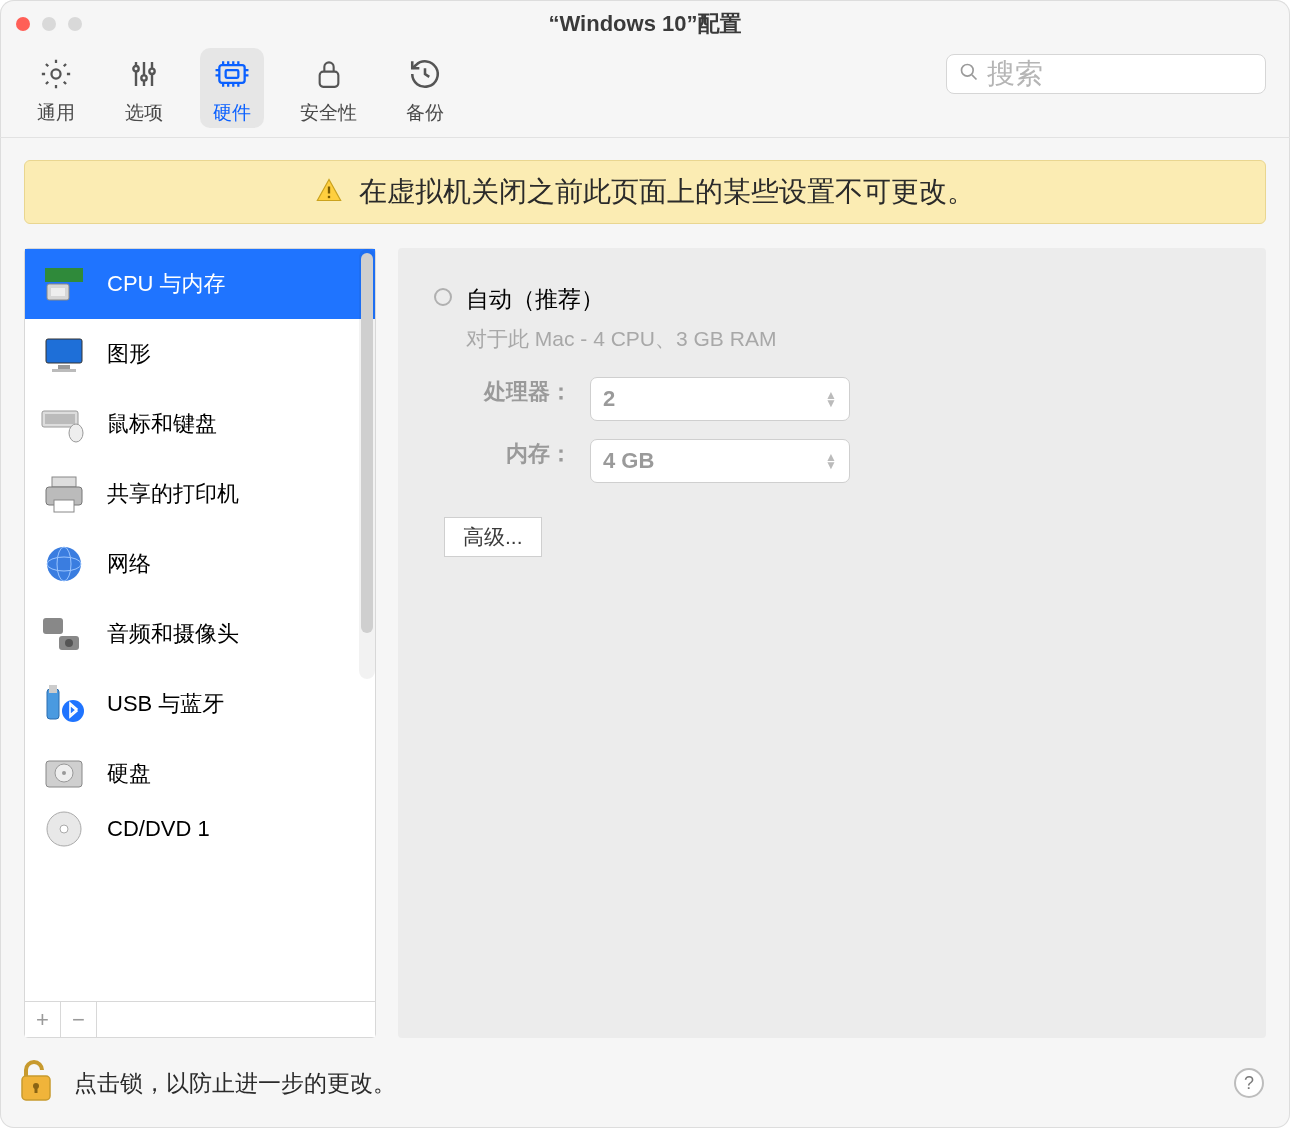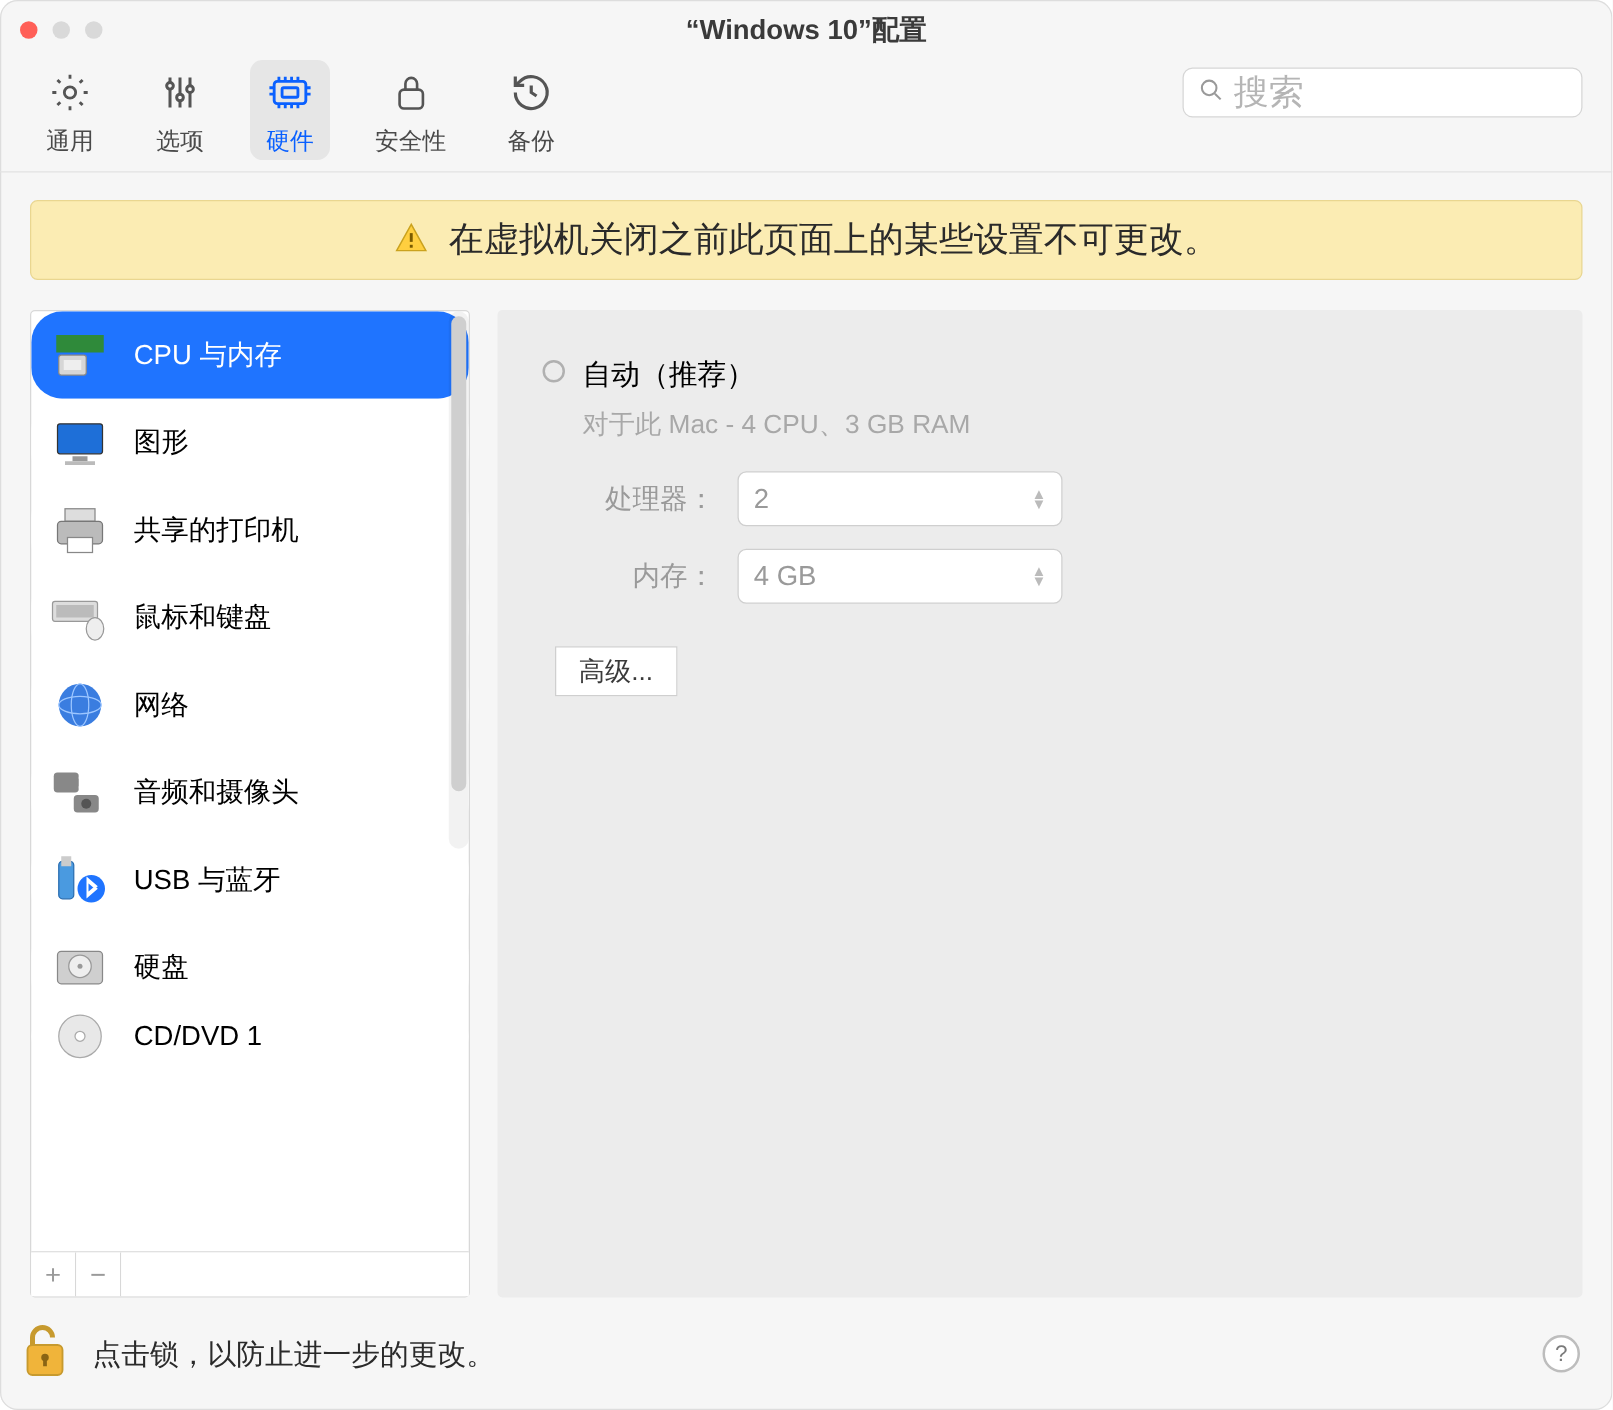--- a/index.html
+++ b/index.html
@@ -65,21 +65,21 @@
 .main {
   flex: 1; display: flex; gap: 22px; padding: 24px 24px 0 24px; min-height: 0;
 }
 .sidebar {
   width: 352px; display: flex; flex-direction: column; background: #fff;
   border: 1px solid #d8d8d8; border-radius: 4px; position: relative;
 }
 .sidebar-list { flex: 1; overflow: hidden; position: relative; }
 .sb-item {
   height: 70px; display: flex; align-items: center; gap: 18px; padding: 0 14px;
-  font-size: 22px; color: #000; cursor: pointer; background: #fff; border-radius: 25px;
+  font-size: 22px; color: #000; cursor: pointer; background: #fff;
 }
 .sb-item.selected { background: #1f74ff; color: #fff; }
 .sb-icon { width: 50px; height: 44px; display: flex; align-items: center; justify-content: center; }
 .sb-track {
   position: absolute; right: 0; top: 0; width: 16px; height: 430px; background: rgba(0,0,0,0.05); border-radius: 8px;
 }
 .sb-thumb { position: absolute; right: 2px; top: 4px; width: 12px; height: 380px; background: #cfcfcf; border-radius: 6px; }
 .sidebar-footer {
   height: 36px; border-top: 1px solid #d8d8d8; display: flex; align-items: stretch;
 }
@@ -94,21 +94,21 @@
 .radio-row { display:flex; align-items:flex-start; gap:14px; margin-bottom: 10px; }
 .radio {
   width: 18px; height:18px; border-radius:50%; border: 2px solid #b0b0b0; margin-top:4px; position:relative;
   flex-shrink:0;
 }
 .radio.checked::after{
   content:""; position:absolute; inset:3px; border-radius:50%; background:#8a8a8a;
 }
 .r-label { font-size: 23px; color: #000000; text-align: center; }
 .r-sub { font-size: 21px; color: #a8a8a8; margin: 4px 0 24px 32px; }
-.form-row { display:flex; align-items:center; gap: 18px; margin: 18px 0 0 28px; }
+.form-row { display:flex; gap: 18px; margin: 18px 0 0 28px; font-weight: bold; }
 .form-row .f-label { width: 110px; text-align: right; font-size: 22px; color: #9a9a9a; }
 .stepper {
   width: 260px; height: 44px; background: #fff; border: 1px solid #cfcfcf; border-radius: 7px;
   display:flex; align-items:center; padding: 0 12px; justify-content: space-between; color:#9a9a9a; font-size:22px;
 }
 .stepper .arrows { display:flex; flex-direction:column; line-height: 8px; color:#bbb; font-size:12px;}
 .adv-btn {
   margin: 34px 0 0 10px; height: 40px; padding: 0 18px; background:#fff; border:1px solid #cfcfcf;
   border-radius: 0; font-size: 21px; color:#3a3a3a; cursor:pointer;
 }
@@ -230,37 +230,37 @@
             <svg width="44" height="38" viewBox="0 0 44 38">
                 <rect x="4" y="4" width="36" height="24" rx="2" fill="#1e6fd8" stroke="#333"></rect>
                 <rect x="16" y="30" width="12" height="4" fill="#999"></rect>
                 <rect x="10" y="34" width="24" height="3" fill="#bbb"></rect>
               </svg>
           </span>
           <span>图形</span>
         </div>
         <div class="sb-item">
           <span class="sb-icon">
+            <svg width="48" height="38" viewBox="0 0 48 38">
+                <rect x="2" y="6" width="36" height="16" rx="2" fill="#ddd" stroke="#999"></rect>
+                <rect x="5" y="9" width="30" height="10" fill="#bbb"></rect>
+                <ellipse cx="36" cy="28" rx="7" ry="9" fill="#eee" stroke="#999"></ellipse>
+              </svg>
+          </span>
+          <span>鼠标和键盘</span>
+        </div>
+        <div class="sb-item">
+          <span class="sb-icon">
             <svg width="44" height="40" viewBox="0 0 44 40">
                 <rect x="10" y="3" width="24" height="10" fill="#ddd" stroke="#888"></rect>
                 <rect x="4" y="13" width="36" height="18" rx="3" fill="#bbb" stroke="#777"></rect>
                 <rect x="12" y="26" width="20" height="12" fill="#fff" stroke="#888"></rect>
               </svg>
           </span>
           <span>共享的打印机</span>
-        </div>
-        <div class="sb-item">
-          <span class="sb-icon">
-            <svg width="48" height="38" viewBox="0 0 48 38">
-                <rect x="2" y="6" width="36" height="16" rx="2" fill="#ddd" stroke="#999"></rect>
-                <rect x="5" y="9" width="30" height="10" fill="#bbb"></rect>
-                <ellipse cx="36" cy="28" rx="7" ry="9" fill="#eee" stroke="#999"></ellipse>
-              </svg>
-          </span>
-          <span>鼠标和键盘</span>
         </div>
         <div class="sb-item">
           <span class="sb-icon">
             <svg width="40" height="40" viewBox="0 0 40 40">
                 <circle cx="20" cy="20" r="17" fill="#3a7de0"></circle>
                 <ellipse cx="20" cy="20" rx="17" ry="7" fill="none" stroke="#9cc6ff"></ellipse>
                 <ellipse cx="20" cy="20" rx="7" ry="17" fill="none" stroke="#9cc6ff"></ellipse>
               </svg>
           </span>
           <span>网络</span>

